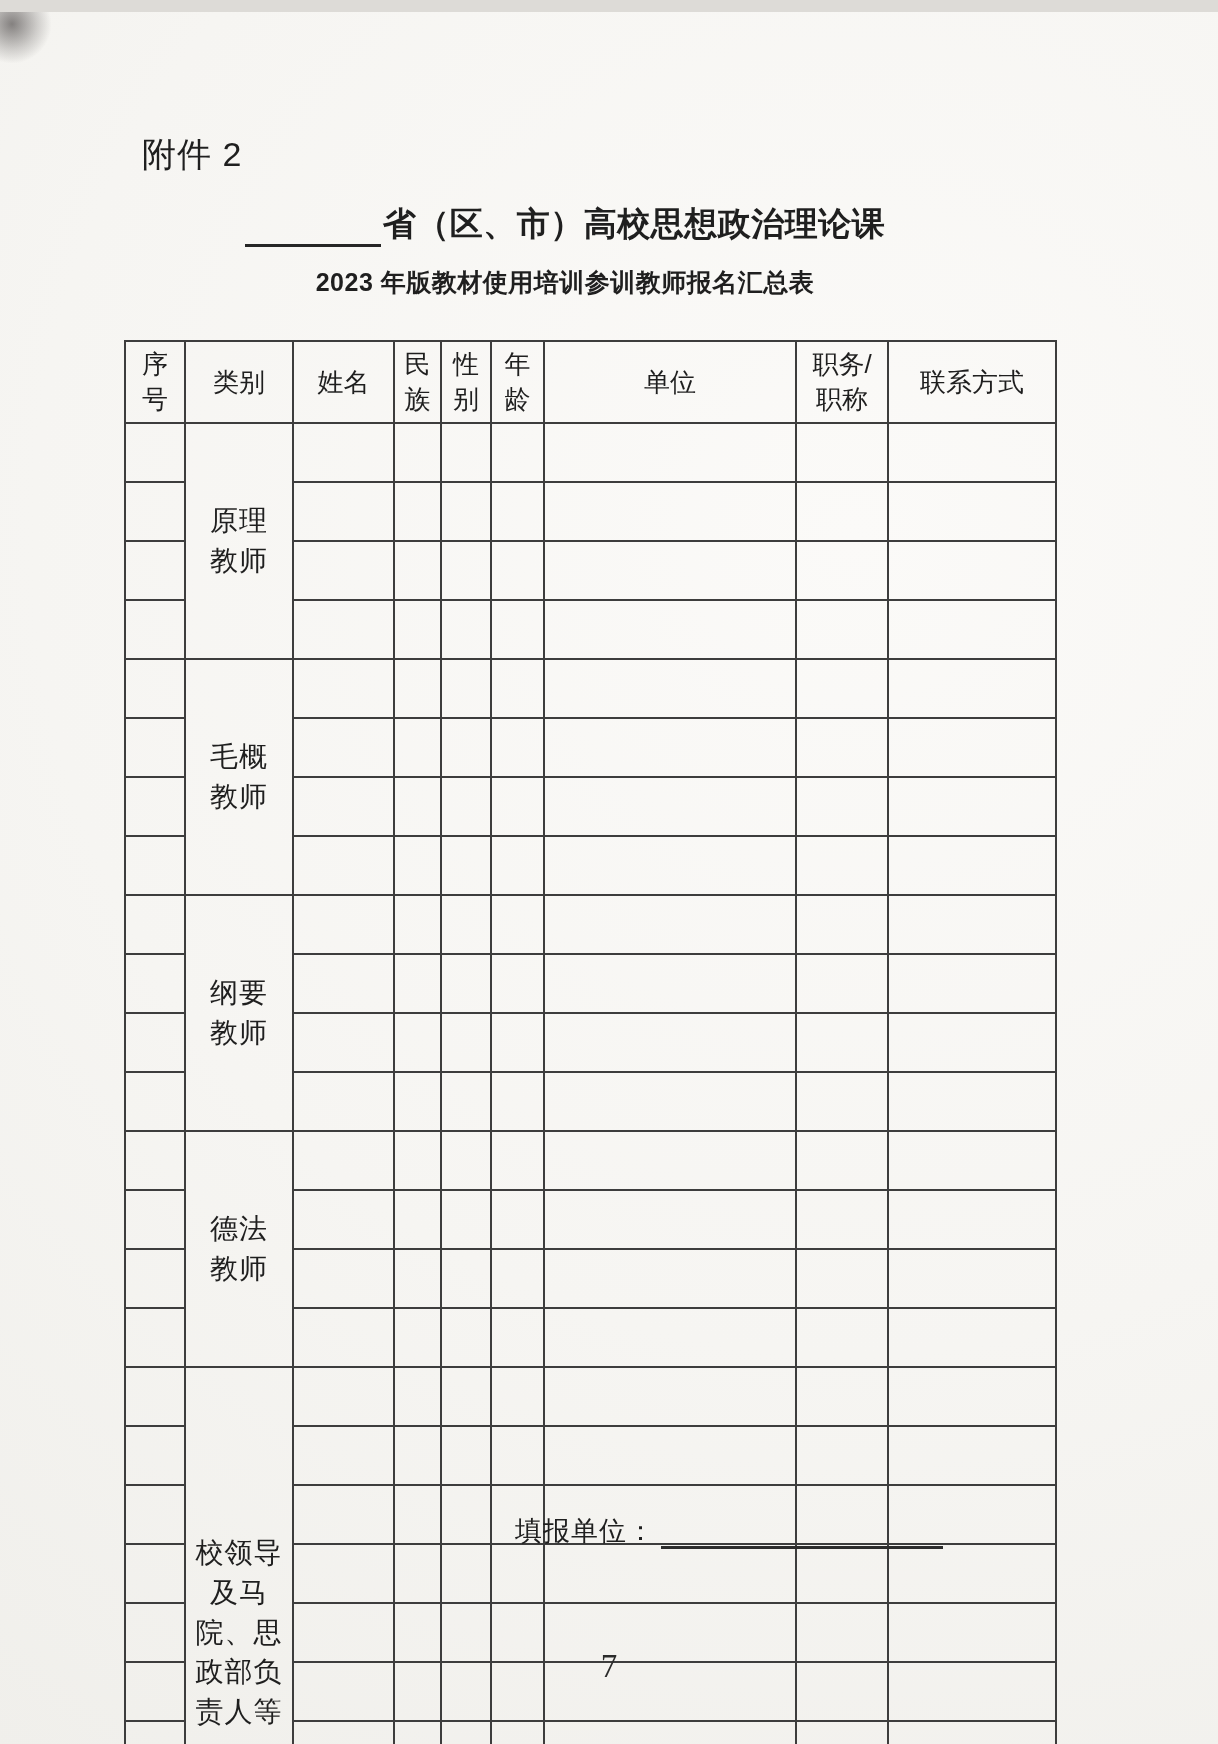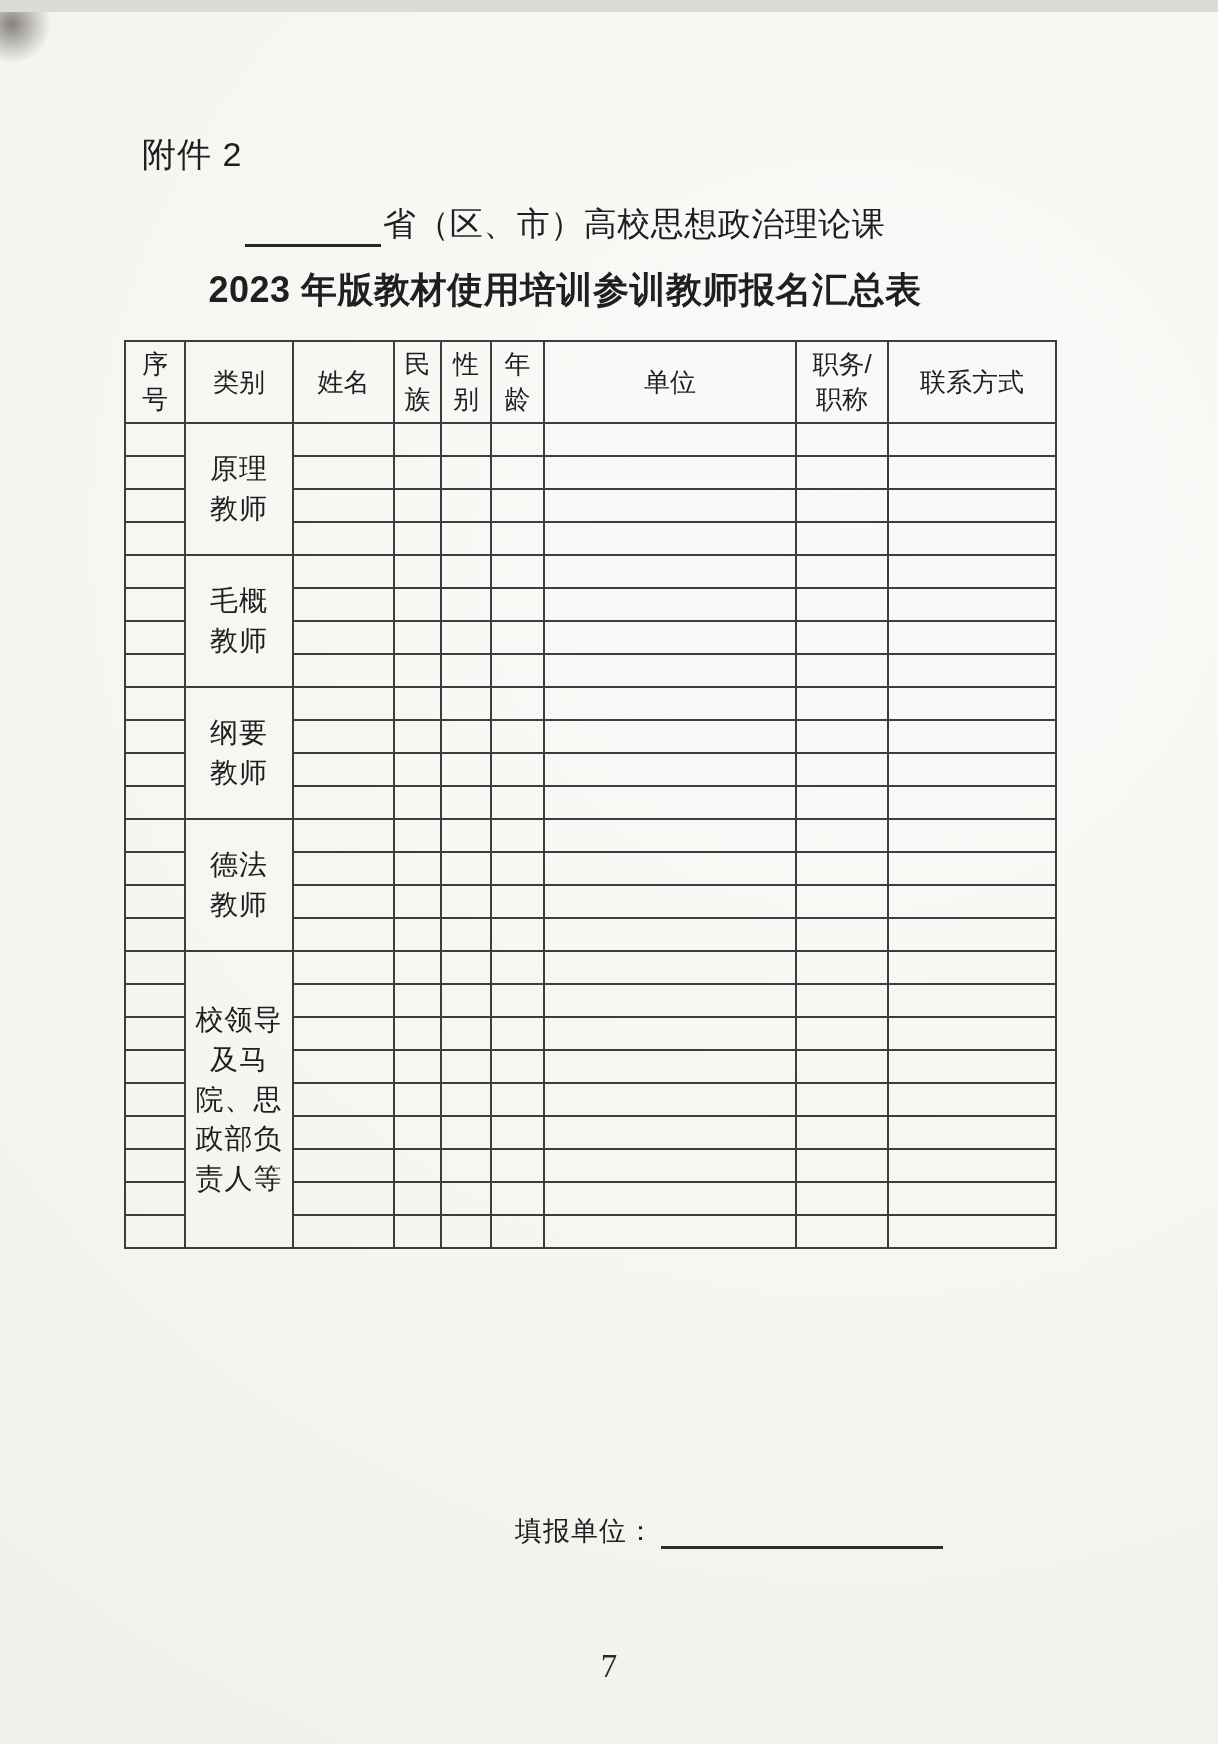--- a/index.html
+++ b/index.html
@@ -20,42 +20,42 @@
     pointer-events:none;
   }
   .attachment {
     position:absolute; left:142px; top:120px;
     font-size:34px; letter-spacing:1px;
   }
   .titles {
     position:absolute; left:0; top:190px; width:1130px;
     text-align:center;
   }
-  .title1 { font-size:33px; font-weight:400; letter-spacing:0.5px; white-space:nowrap; }
+  .title1 { font-size:33px; font-weight:700; letter-spacing:0.5px; white-space:nowrap; }
   .blank-line {
     display:inline-block; width:136px; height:40px;
     border-bottom:3px solid #262626;
     vertical-align:bottom; margin-right:2px;
   }
-  .title2 { margin-top:19px; font-size:36px; font-weight:700; letter-spacing:0.5px; white-space:nowrap; }
+  .title2 { margin-top:19px; font-size:25px; font-weight:700; letter-spacing:0.5px; white-space:nowrap; }
 
   table.reg {
     position:absolute; left:124px; top:328px;
     width:931px; table-layout:fixed;
     border-collapse:collapse;
   }
   table.reg th, table.reg td {
     border:2px solid #3d3d3d;
     padding:0;
     text-align:center; vertical-align:middle;
     font-weight:400;
     overflow:hidden;
   }
   table.reg thead tr { height:82px; }
-  table.reg tbody tr { height:33px; }
+  table.reg tbody tr { height:59px; }
   table.reg th {
     font-size:26px; line-height:35px;
     white-space:pre-line;
   }
   td.category {
     font-size:28px; line-height:1.42;
     white-space:pre-line;
     letter-spacing:1px;
   }
   .note {

